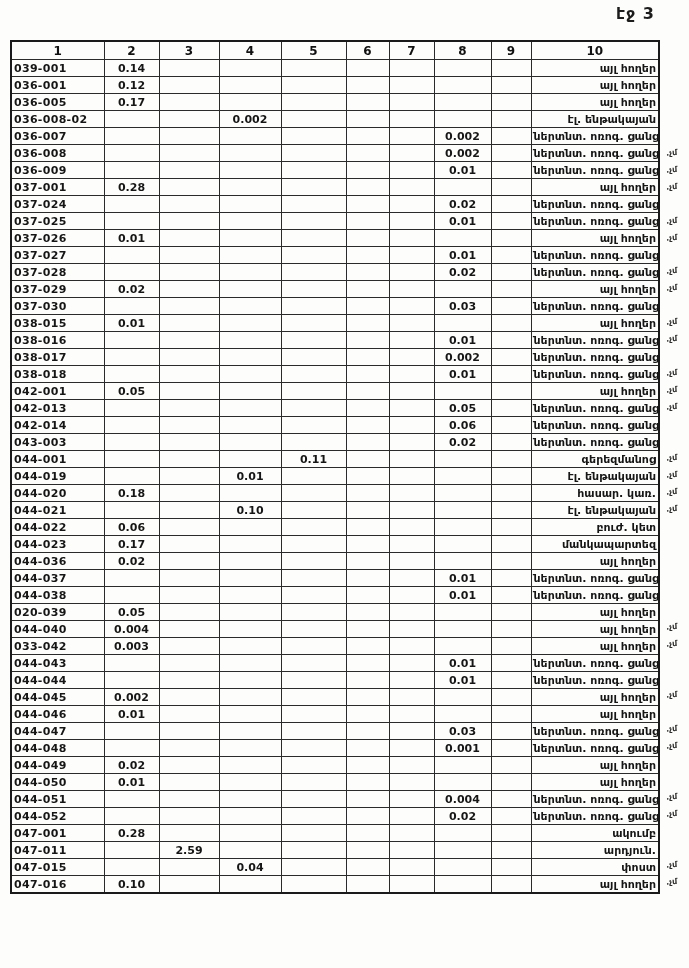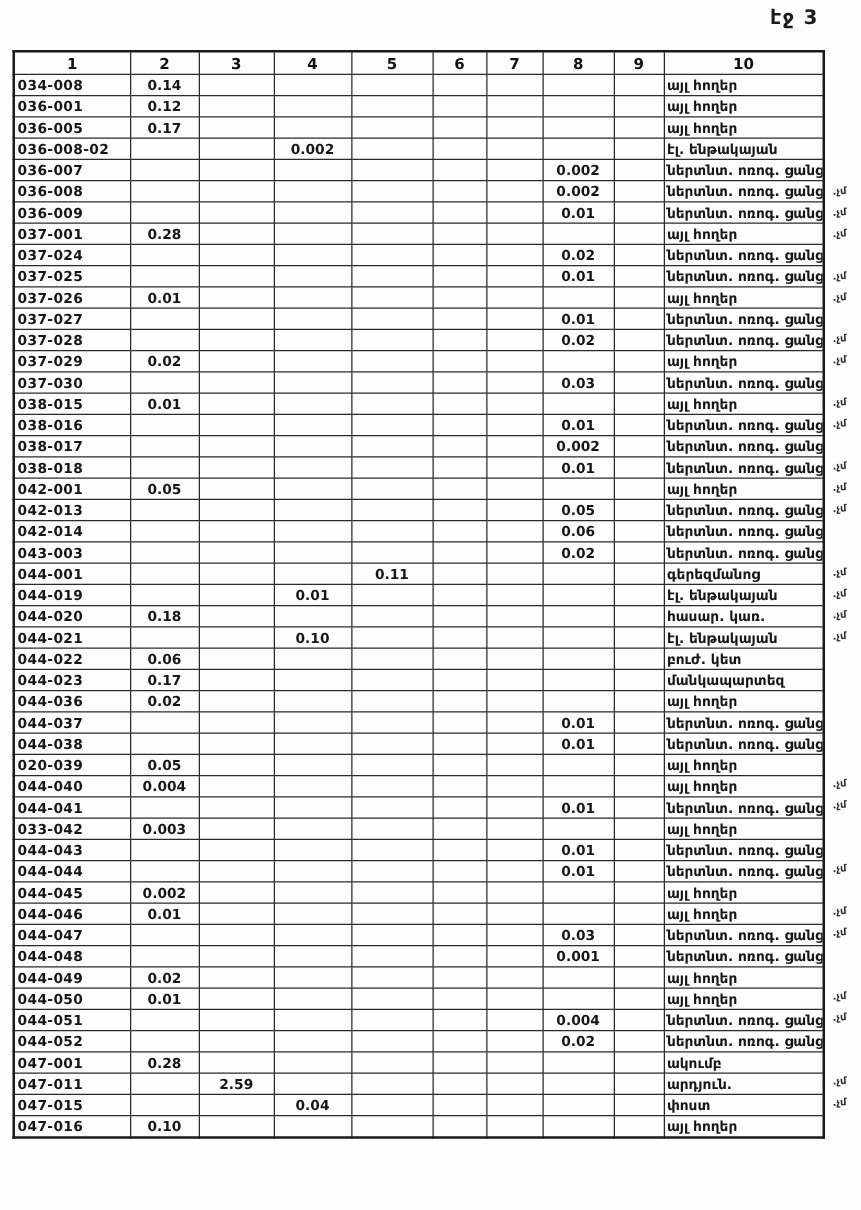--- a/index.html
+++ b/index.html
@@ -27,21 +27,21 @@
   }
   table.doc th{
     height:17px;font-size:12px;font-weight:bold;text-align:center;
     color:#111;
   }
   table.doc td{
     height:16px;font-size:11px;font-weight:600;color:#161616;
   }
   td.col-id{text-align:left;padding-left:4px;letter-spacing:0.3px;}
   td.col-num{text-align:center;}
-  td.col-use{text-align:left;padding-left:4px;font-size:10px;font-weight:600;}
+  td.col-use{text-align:right;padding-left:4px;font-size:10px;font-weight:600;}
   .notes-layer{position:absolute;left:0;top:0;width:689px;height:968px;pointer-events:none;}
   .margin-note{
     position:absolute;left:666px;width:22px;
     font-size:8px;color:#2e2e2e;font-weight:600;
     font-family:"DejaVu Sans",sans-serif;
     transform:rotate(-4deg);
   }
 </style>
 </head>
 <body>
@@ -70,21 +70,21 @@
         <th>5</th>
         <th>6</th>
         <th>7</th>
         <th>8</th>
         <th>9</th>
         <th>10</th>
       </tr>
   </thead>
   <tbody>
       <tr>
-        <td class="col-id">034-008</td>
+        <td class="col-id">039-001</td>
         <td class="col-num">0.14</td>
         <td class="col-num"></td>
         <td class="col-num"></td>
         <td class="col-num"></td>
         <td class="col-num"></td>
         <td class="col-num"></td>
         <td class="col-num"></td>
         <td class="col-num"></td>
         <td class="col-use">այլ հողեր</td>
       </tr>
@@ -476,32 +476,20 @@
         <td class="col-id">044-040</td>
         <td class="col-num">0.004</td>
         <td class="col-num"></td>
         <td class="col-num"></td>
         <td class="col-num"></td>
         <td class="col-num"></td>
         <td class="col-num"></td>
         <td class="col-num"></td>
         <td class="col-num"></td>
         <td class="col-use">այլ հողեր</td>
-      </tr>
-      <tr>
-        <td class="col-id">044-041</td>
-        <td class="col-num"></td>
-        <td class="col-num"></td>
-        <td class="col-num"></td>
-        <td class="col-num"></td>
-        <td class="col-num"></td>
-        <td class="col-num"></td>
-        <td class="col-num">0.01</td>
-        <td class="col-num"></td>
-        <td class="col-use">ներտնտ. ոռոգ. ցանց</td>
       </tr>
       <tr>
         <td class="col-id">033-042</td>
         <td class="col-num">0.003</td>
         <td class="col-num"></td>
         <td class="col-num"></td>
         <td class="col-num"></td>
         <td class="col-num"></td>
         <td class="col-num"></td>
         <td class="col-num"></td>

